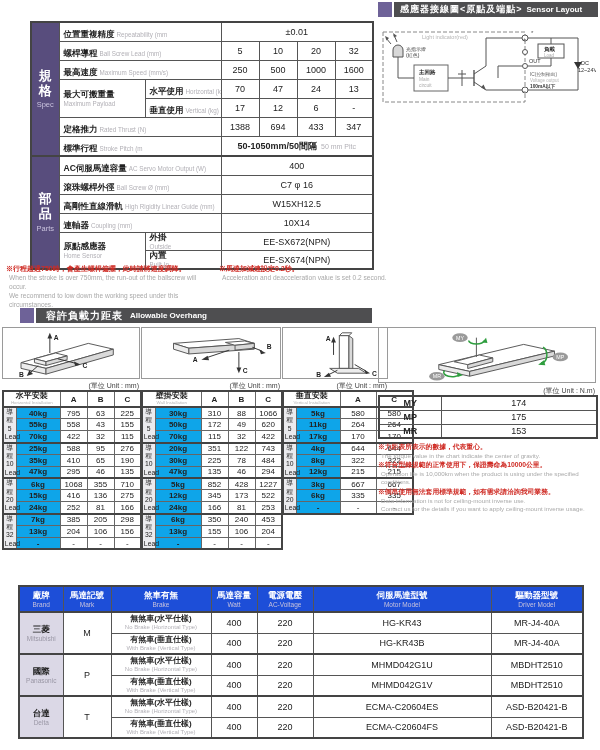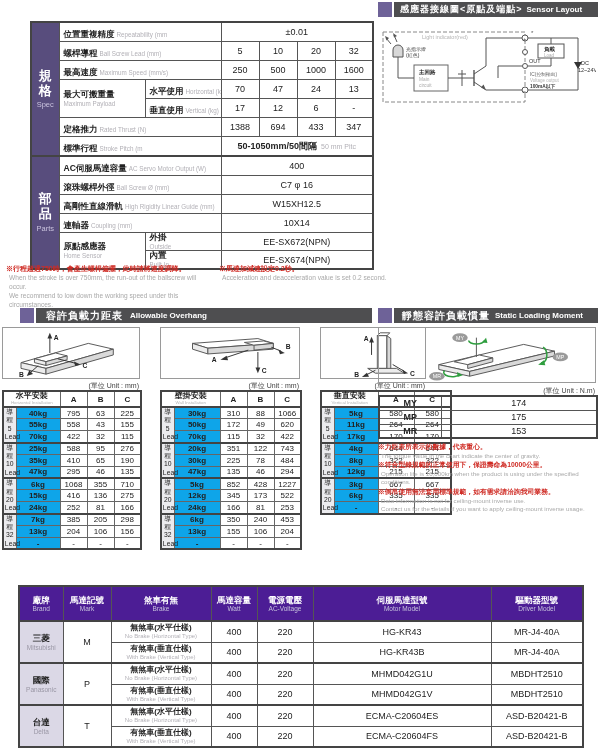--- a/index.html
+++ b/index.html
@@ -30,21 +30,21 @@
   .val { text-align:center; font-size:9px; }
   .val .gray { color:#b2b0b6; font-size:7px; margin-left:4px; font-weight:normal; }
   .sec-break td { border-top:2px solid #444; }
 
   
   .notes-row { display:flex; align-items:flex-start; }
   .note-red { color:#cf2b24; font-weight:bold; font-size:7px; line-height:1.45; }
   .note-en { color:#a9a9a9; font-size:6.6px; line-height:1.35; white-space:pre-line; padding-left:3px; }
 
   
-  .ov-cols { display:flex; gap:20px; }
+  .ov-cols { display:flex; gap:1px; }
   .ov-diagram { height:52px; border:1px solid #9a9a9a; background:#fff; }
   .ov-unit { font-size:7px; color:#444; text-align:right; padding:2px 1px 1px 0; height:11px; }
   .ov-table { width:100%; border:2px solid #444; table-layout:fixed; }
   .ov-table th, .ov-table td { border:1px solid #666; text-align:center; padding:0; }
   .ov-table thead th { height:16px; }
   .ov-head-main .zh { display:block; font-size:8px; font-weight:bold; line-height:1.1; }
   .ov-head-main .en { display:block; font-size:4.6px; color:#b5b5b5; font-weight:normal; line-height:1; transform:scale(0.95); }
   .ov-table th.colh { font-size:8px; font-weight:bold; }
   .ov-table tbody td { height:11px; font-size:8px; }
   .w-cell { background:#0ea5e9; font-weight:bold; }
@@ -55,21 +55,21 @@
   
   .st-table { width:218px; border:2px solid #444; table-layout:fixed; }
   .st-table td { border:1px solid #555; height:14px; text-align:center; font-size:9px; }
   .st-table td.s-label { font-weight:bold; }
   .st-notes .note-red { font-size:6.8px; }
   .st-notes .note-en { font-size:6.2px; }
 
   
   .motor-table { width:564px; border:2px solid #444; table-layout:fixed; }
   .motor-table th, .motor-table td { border:1px solid #555; text-align:center; vertical-align:middle; padding:0; }
-  .motor-table thead th { background:#4c1d95; height:35px; }
+  .motor-table thead th { background:#1d4ed8; height:26px; }
   .motor-table thead .zh { display:block; color:#fff; font-size:8.5px; font-weight:bold; line-height:1.2; }
   .motor-table thead .en { display:block; color:#c7c2dd; font-size:6.5px; font-weight:normal; line-height:1.1; }
   .motor-table tbody td { height:21px; font-size:9px; }
   .brand-cell { background:#dbd8e6; }
   .brand-cell .zh { font-size:8.5px; font-weight:bold; line-height:1.2; }
   .brand-cell .en { font-size:6.5px; color:#9a97a5; line-height:1.1; }
   .brake-cell .zh { font-size:8px; font-weight:bold; line-height:1.25; }
   .brake-cell .en { font-size:6px; color:#b3b1b7; line-height:1.1; }
   .brand-first td { border-top:2px solid #444; }
 
@@ -652,27 +652,20 @@
             <tr>
               <td class="w-cell">-</td>
               <td class="v-cell">-</td>
               <td class="v-cell">-</td>
             </tr>
           </tbody>
       </table>
     </div>
   </div>
 
-  <div class="sec-head abs" style="left:378px; top:308px; width:220px;">
-    <span class="sq"></span>
-    <span class="bar" style="padding-left:8px;">
-      <b>靜態容許負載慣量</b>
-      <i style="margin-left:5px;">Static Loading Moment</i>
-    </span>
-  </div>
 
   <div class="abs" style="left:378px; top:327px; width:218px; height:56px; border:1px solid #9a9a9a;">
     <svg width="216" height="54" viewBox="0 0 216 56">
       <polygon points="58,38 146,17 178,24 90,45" fill="#fff" stroke="#555"></polygon>
       <polygon points="58,38 90,45 90,50 58,43" fill="#ececec" stroke="#555"></polygon>
       <polygon points="90,45 178,24 178,29 90,50" fill="#d9d9d9" stroke="#555"></polygon>
       <polygon points="74,35 100,28 114,31 88,38" fill="#fff" stroke="#555"></polygon>
       <polygon points="88,38 114,31 114,35 88,42" fill="#d9d9d9" stroke="#555"></polygon>
       <line x1="97" y1="30" x2="97" y2="10" stroke="#555"></line>
       <path d="M 89 13 A 8 3.5 0 1 0 105 13" fill="none" stroke="#2f9e3f" stroke-width="1.6"></path>

